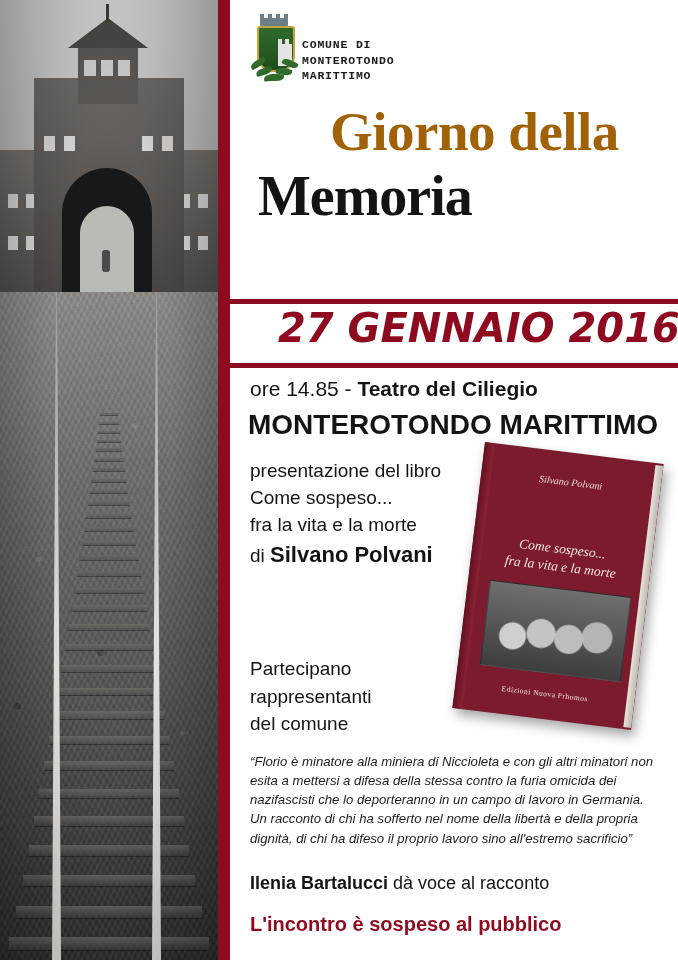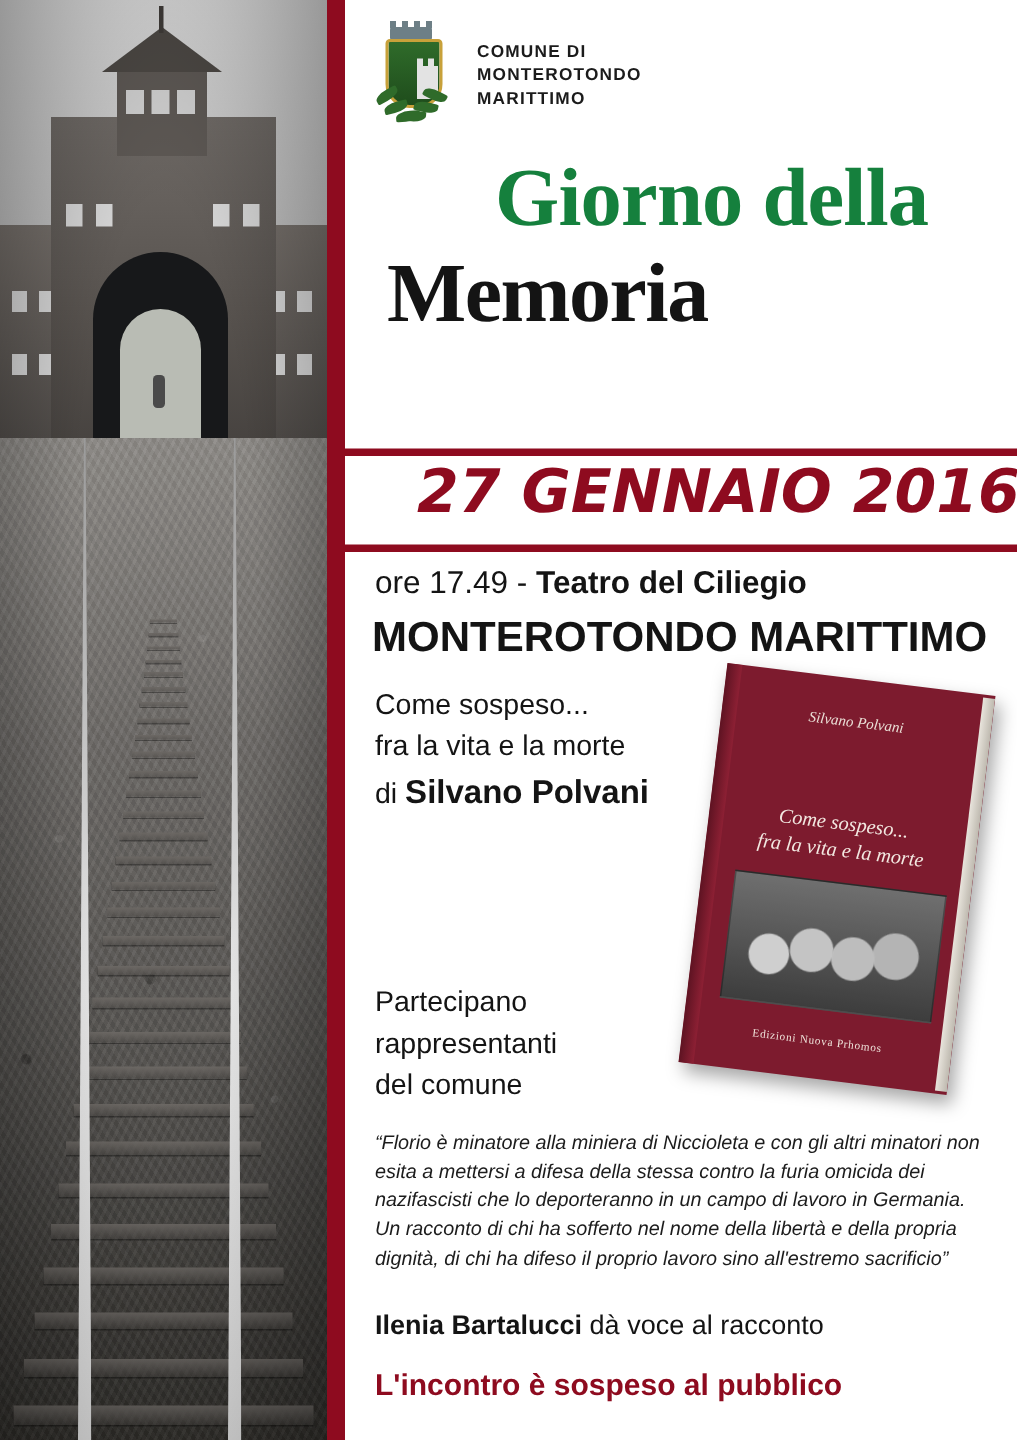--- a/index.html
+++ b/index.html
@@ -212,22 +212,23 @@
     height: 960px;
   }
 
   
   .crest-row {
     position: absolute;
     left: 18px;
     top: 18px;
     width: 420px;
     display: flex;
-    align-items: center;
-    gap: 18px;
+    align-items: flex-end;
+    gap: 2px;
+    font-family: Liberation Mono, monospace;
   }
   .crest {
     width: 52px;
     height: 66px;
     position: relative;
     flex: 0 0 auto;
   }
   .crest-shield {
     position: absolute;
     left: 9px; top: 8px;
@@ -284,21 +285,21 @@
 
   
   .title-1 {
     position: absolute;
     left: 100px;
     top: 104px;
     font-family: "Liberation Serif", serif;
     font-weight: bold;
     font-size: 55px;
     line-height: 1;
-    color: #15803d;
+    color: #a16207;
     letter-spacing: -0.5px;
     white-space: nowrap;
   }
   .title-2 {
     position: absolute;
     left: 28px;
     top: 168px;
     font-family: "Liberation Serif", serif;
     font-weight: bold;
     font-size: 56px;
@@ -579,26 +580,27 @@
 MONTEROTONDO
 MARITTIMO</div>
     </div>
 
     <div class="title-1">Giorno della</div>
     <div class="title-2">Memoria</div>
 
     <div class="date-line">27 GENNAIO 2016</div>
 
     <div class="venue-time">
-      <span class="light">ore 17.49 - </span><span>Teatro del Ciliegio</span>
+      <span class="light">ore 14.85 - </span><span>Teatro del Ciliegio</span>
     </div>
 
     <div class="venue-city">MONTEROTONDO MARITTIMO</div>
 
     <div class="block-pres">
+      <div>presentazione del libro</div>
       <div>Come sospeso...</div>
       <div>fra la vita e la morte</div>
       <div>
         <span>di </span><span class="author">Silvano Polvani</span>
       </div>
     </div>
 
 
     <div class="block-reps" style="white-space: pre-line;">Partecipano
 rappresentanti

